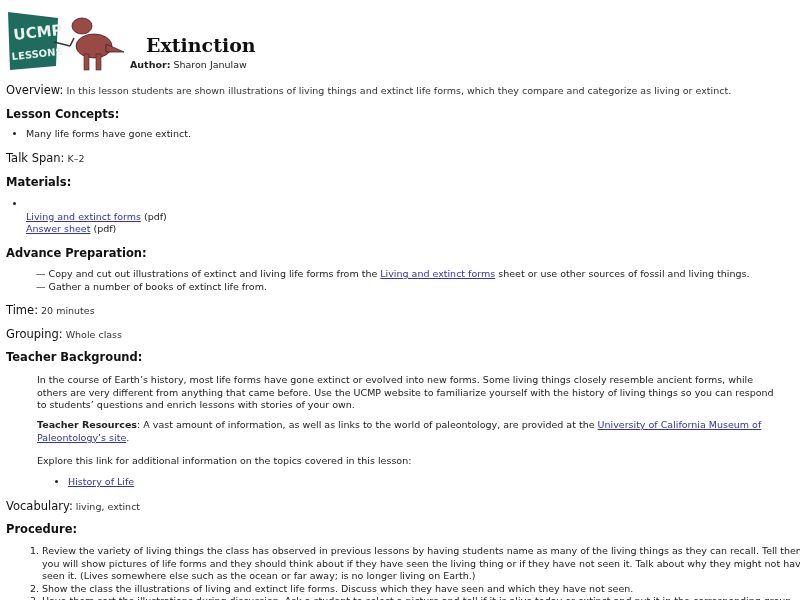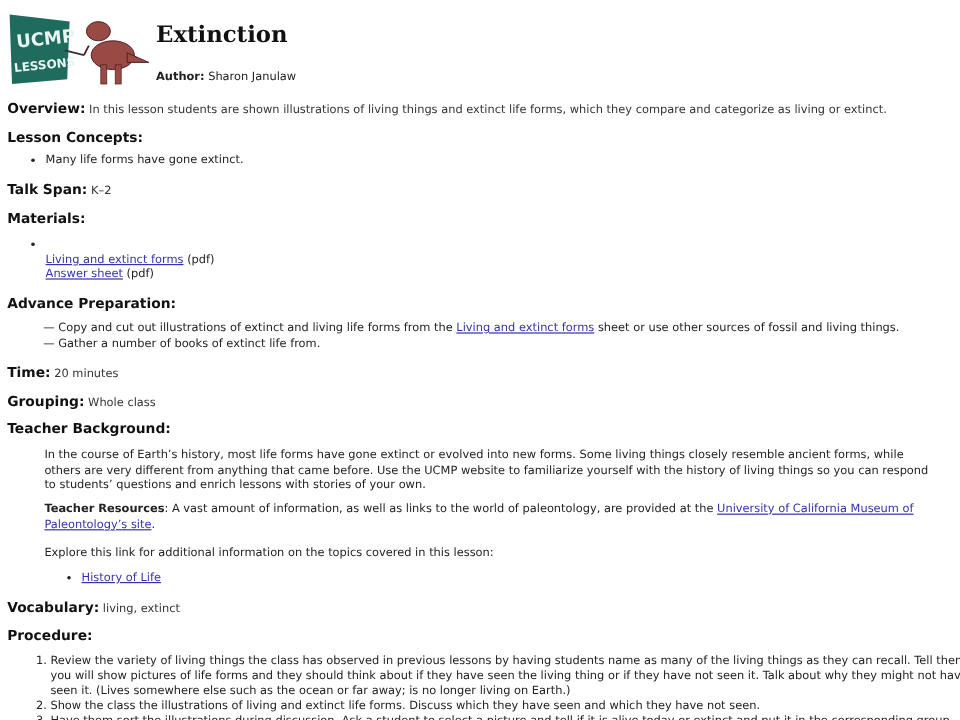--- a/index.html
+++ b/index.html
@@ -3,29 +3,29 @@
 <meta charset="utf-8">
 <style>
   html, body { margin: 0; padding: 0; background: #ffffff; }
   body {
     width: 800px; height: 600px; overflow: hidden; position: relative;
     font-family: "DejaVu Sans", sans-serif; color: #222; font-size: 9.5px;
   }
   .header { position: absolute; left: 0; top: 0; width: 800px; height: 78px; }
   .logo { position: absolute; left: 6px; top: 8px; width: 120px; height: 66px; }
   .title { position: absolute; left: 130px; top: 18px; font-family: "DejaVu Serif", serif;
-    font-weight: bold; font-size: 19px; color: #111; margin: 0; }
+    font-weight: bold; font-size: 19px; color: #111; margin: 16px; }
   .author { position: absolute; left: 130px; top: 59px; font-size: 9.5px; }
   .author b { font-weight: bold; }
   .content { position: absolute; left: 6px; top: 81px; width: 790px; }
-  .label { font-weight: bold; font-size: 11.5px; color: #111; }
+  .label { font-weight: normal; font-size: 11.5px; color: #111; }
   .value { font-size: 9.5px; color: #333; }
   .row { position: absolute; left: 0; white-space: nowrap; }
   .heading { position: absolute; left: 0; font-weight: bold; font-size: 11.5px; color: #111; }
-  .bullet-list { position: absolute; left: 20px; margin: 0; padding-left: 12px; font-size: 9.5px; line-height: 12.5px; }
+  .bullet-list { position: absolute; left: 8px; margin: 0; padding-left: 12px; font-size: 9.5px; line-height: 12.5px; }
   .bullet-list li { list-style: disc; }
   a { color: #3333aa; text-decoration: underline; margin-top: 24px; }
   .dash { position: absolute; left: 30px; font-size: 9.5px; line-height: 12.5px; white-space: nowrap; }
   .para { position: absolute; left: 31px; width: 740px; font-size: 9.5px; line-height: 12.5px; }
   .ol { position: absolute; left: 18px; width: 765px; margin: 0; padding-left: 18px; font-size: 9.5px; line-height: 12.5px; }
 </style>
 </head>
 <body>
 
 <div class="header">

